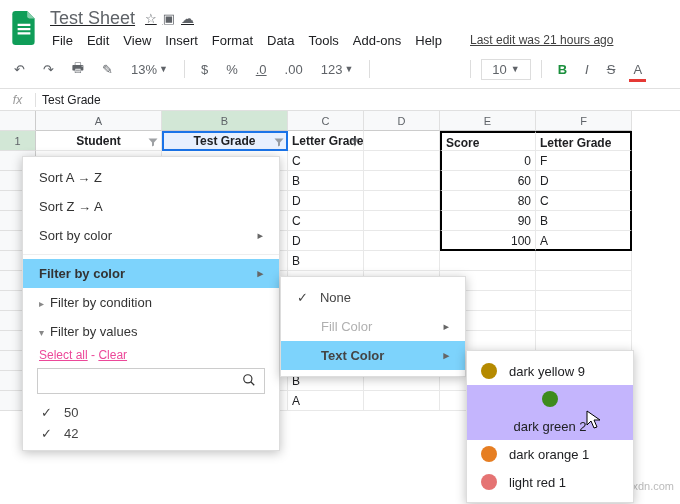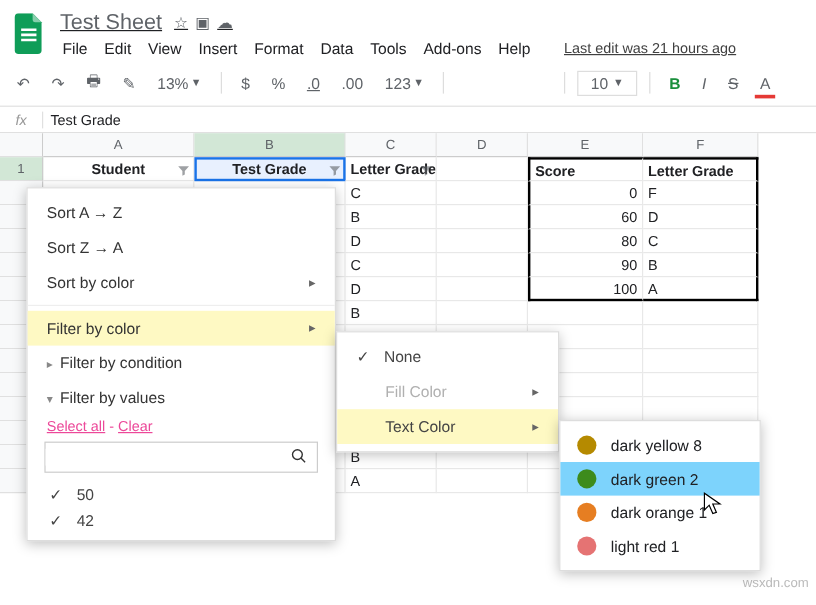--- a/index.html
+++ b/index.html
@@ -35,36 +35,36 @@
     .hdrcell { font-weight:bold; position:relative; }
     .filter-icon { position:absolute; right:2px; top:3px; }
     .filter-icon svg { width:12px; height:12px; opacity:0.6; }
     .selected-cell { outline:2px solid #1a73e8; outline-offset:-2px; background:#e8f0fe; }
     .colA { width:126px; } .colB { width:126px; } .colC { width:76px; } .colD { width:76px; } .colE { width:96px; } .colF { width:96px; }
     .border-top { border-top:2px solid #000; } .border-bot { border-bottom:2px solid #000; } .border-left { border-left:2px solid #000; } .border-right { border-right:2px solid #000; }
     .rtxt { text-align:right; }
     
     .ctxmenu { position:absolute; left:22px; top:156px; width:258px; background:#fff; box-shadow:0 2px 10px rgba(0,0,0,.25); border:1px solid #ddd; font-size:13px; padding:6px 0; z-index:5;}
     .mitem { padding:7px 16px; display:flex; align-items:center; justify-content:space-between; color:#333;}
-    .mitem:hover, .mitem.hov { background:#fef9c3; }
+    .mitem:hover, .mitem.hov { background:#7dd3fc;font-weight:bold; }
     .msep { height:1px; background:#eee; margin:4px 0;}
     .submark { color:#666; font-size:11px; }
     .expander { color:#888; margin-right:6px; font-size:10px;}
     .linkish { color:#ec4899; font-size:12px; padding:2px 16px; }
     .linkish a { text-decoration:underline; cursor:pointer; }
     .searchbox { margin:4px 14px 8px; border:1px solid #ccc; display:flex; align-items:center; height:26px;}
     .searchbox input { border:0; flex:1; padding:0 6px; outline:none; font-size:12px;}
     .chk { padding:3px 18px; font-size:13px; display:flex; gap:12px; align-items:center; color:#444;}
     .submenu1 { position:absolute; left:280px; top:276px; width:186px; background:#fff; box-shadow:0 2px 10px rgba(0,0,0,.25); border:1px solid #ddd; font-size:13px; padding:6px 0; z-index:6;}
     .submenu1 .mitem { color:#444; }
     .submenu1 .disabled { color:#b0b0b0; }
     .checkmk { margin-right:12px; }
     .submenu2 { position:absolute; left:466px; top:350px; width:168px; background:#fff; box-shadow:0 2px 10px rgba(0,0,0,.25); border:1px solid #ddd; font-size:13px; padding:6px 0; z-index:7;}
     .coloritem { display:flex; align-items:center; gap:12px; padding:6px 14px;}
-    .coloritem.hov { background:#7dd3fc;}
+    .coloritem.hov { background:#c4b5fd;flex-direction:column;}
     .swatch { width:16px; height:16px; border-radius:50%; }
     .watermark { position:absolute; right:6px; bottom:12px; font-size:11px; color:#bbb; z-index:1;}
     .cursor { position:absolute; left:586px; top:410px; z-index:9; }
   </style>
 </head>
 <body>
 
 <div class="titlebar">
   <div class="logo">
     <svg viewBox="0 0 24 32">
@@ -337,21 +337,21 @@
     </div>
   <div class="mitem hov">
       <span style="padding-left:24px">Text Color</span>
       <span class="submark">▸</span>
     </div>
 </div>
 
 <div class="submenu2">
     <div class="coloritem">
       <span class="swatch" style="background:#b58a00"></span>
-      <span>dark yellow 8</span>
+      <span>dark yellow 9</span>
     </div>
     <div class="coloritem hov">
       <span class="swatch" style="background:#3d8b1c"></span>
       <span>dark green 2</span>
     </div>
     <div class="coloritem">
       <span class="swatch" style="background:#e67e22"></span>
       <span>dark orange 1</span>
     </div>
     <div class="coloritem">

